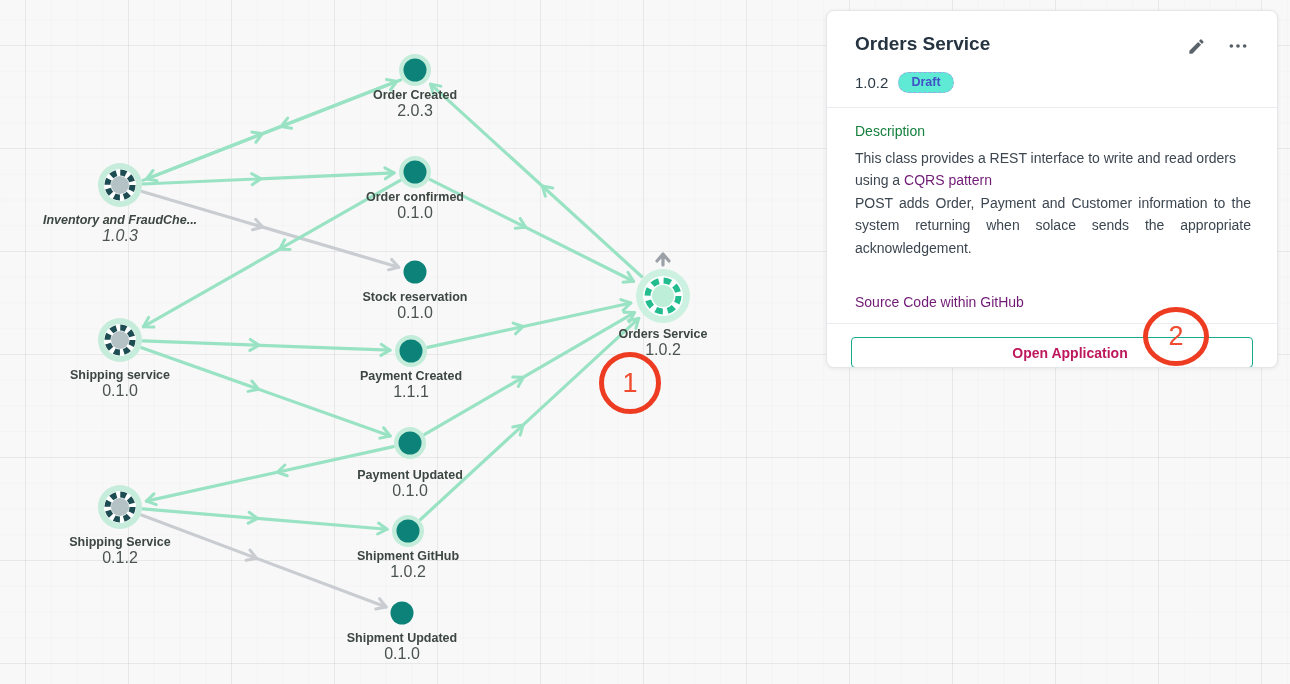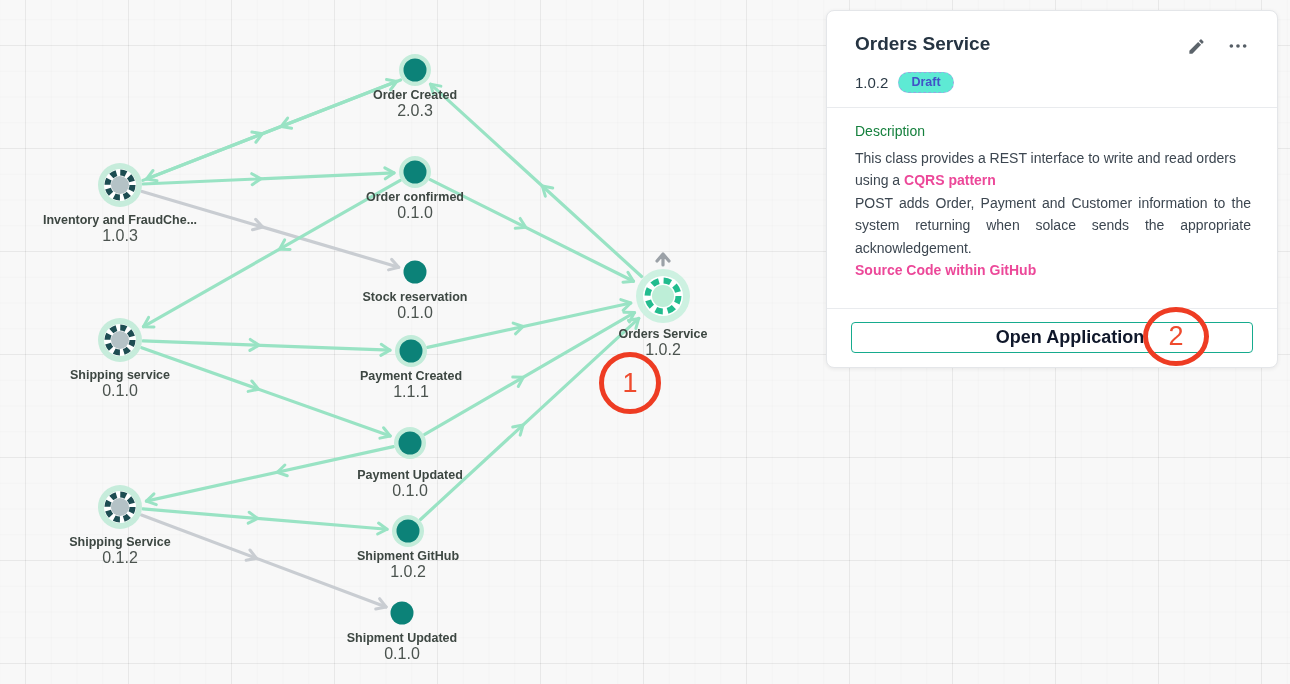--- a/index.html
+++ b/index.html
@@ -37,25 +37,25 @@
     cursor:pointer; margin-left:16px; color:#5c646b; }
   .version-row { margin-top:13px; display:flex; align-items:center; }
   .panel-version { font-size:15px; color:#2b3a46; }
   .badge { margin-left:10px; padding:2px 12px 3px; border:1.5px dashed #98a5e2; border-radius:12px;
     color:#4152c7; font-size:12.5px; font-weight:bold; background:#5eead4; }
   .divider { border-top:1px solid #e9ebee; }
   .panel-body { padding:15px 26px 10px 28px; flex:1; }
   .desc-label { font-size:14px; color:#15803d; margin-bottom:8px; }
   .desc-text { font-size:14px; color:#3c4650; line-height:1.6; }
   .desc-just { text-align:justify; }
-  .inline-link { color:#ec4899; font-weight:bold; cursor:pointer; }
+  .inline-link { color:#701a75; font-weight:normal; cursor:pointer;margin-top:32px; }
   .block-link { display:block; }
   .panel-footer { padding:13px 24px 14px; }
   .open-btn { width:100%; height:31px; background:#ffffff; border:1px solid #16ab8e; border-radius:4px;
-    color:#0f172a; font-size:18px; font-weight:bold; font-family:"Liberation Sans",sans-serif; cursor:pointer;padding-left:36px; }
+    color:#be185d; font-size:14px; font-weight:bold; font-family:"Liberation Sans",sans-serif; cursor:pointer;padding-left:36px; }
 </style>
 </head>
 <body>
 
 <svg id="graph-svg" width="1290" height="684">
     <g>
       <line x1="641.5652187089238" y1="276.4666912428096" x2="430.52173817629654" y2="84.14480978968959" stroke="#99e3c4" stroke-width="3.2" stroke-linecap="round"></line>
       <path d="M-9,-5.5 L0,0 L-9,5.5" fill="none" stroke="#99e3c4" stroke-width="3" stroke-linecap="round" stroke-linejoin="round" transform="translate(542.374782858589,186.07540695984318) rotate(-137.6573906829055)"></path>
       <path d="M-9,-5.5 L0,0 L-9,5.5" fill="none" stroke="#99e3c4" stroke-width="3" stroke-linecap="round" stroke-linejoin="round" transform="translate(430.52173817629654,84.14480978968959) rotate(-137.6573906829055)"></path>
     </g>
@@ -181,21 +181,21 @@
     </g>
     <g>
       <circle cx="402" cy="613" r="11.5" fill="#0c8278"></circle>
     </g>
   </svg>
 <div id="labels">
     <div class="node-label" style="left: 305px; top: 87px;">
       <span class="nm">Order Created</span>
       <span class="vr">2.0.3</span>
     </div>
-    <div class="node-label" style="left: 10px; top: 212px;">
+    <div class="node-label" style="left: 10px; top: 212px; font-style: italic;">
       <span class="nm">Inventory and FraudChe...</span>
       <span class="vr">1.0.3</span>
     </div>
     <div class="node-label" style="left: 305px; top: 189px;">
       <span class="nm">Order confirmed</span>
       <span class="vr">0.1.0</span>
     </div>
     <div class="node-label" style="left: 305px; top: 289px;">
       <span class="nm">Stock reservation</span>
       <span class="vr">0.1.0</span>

